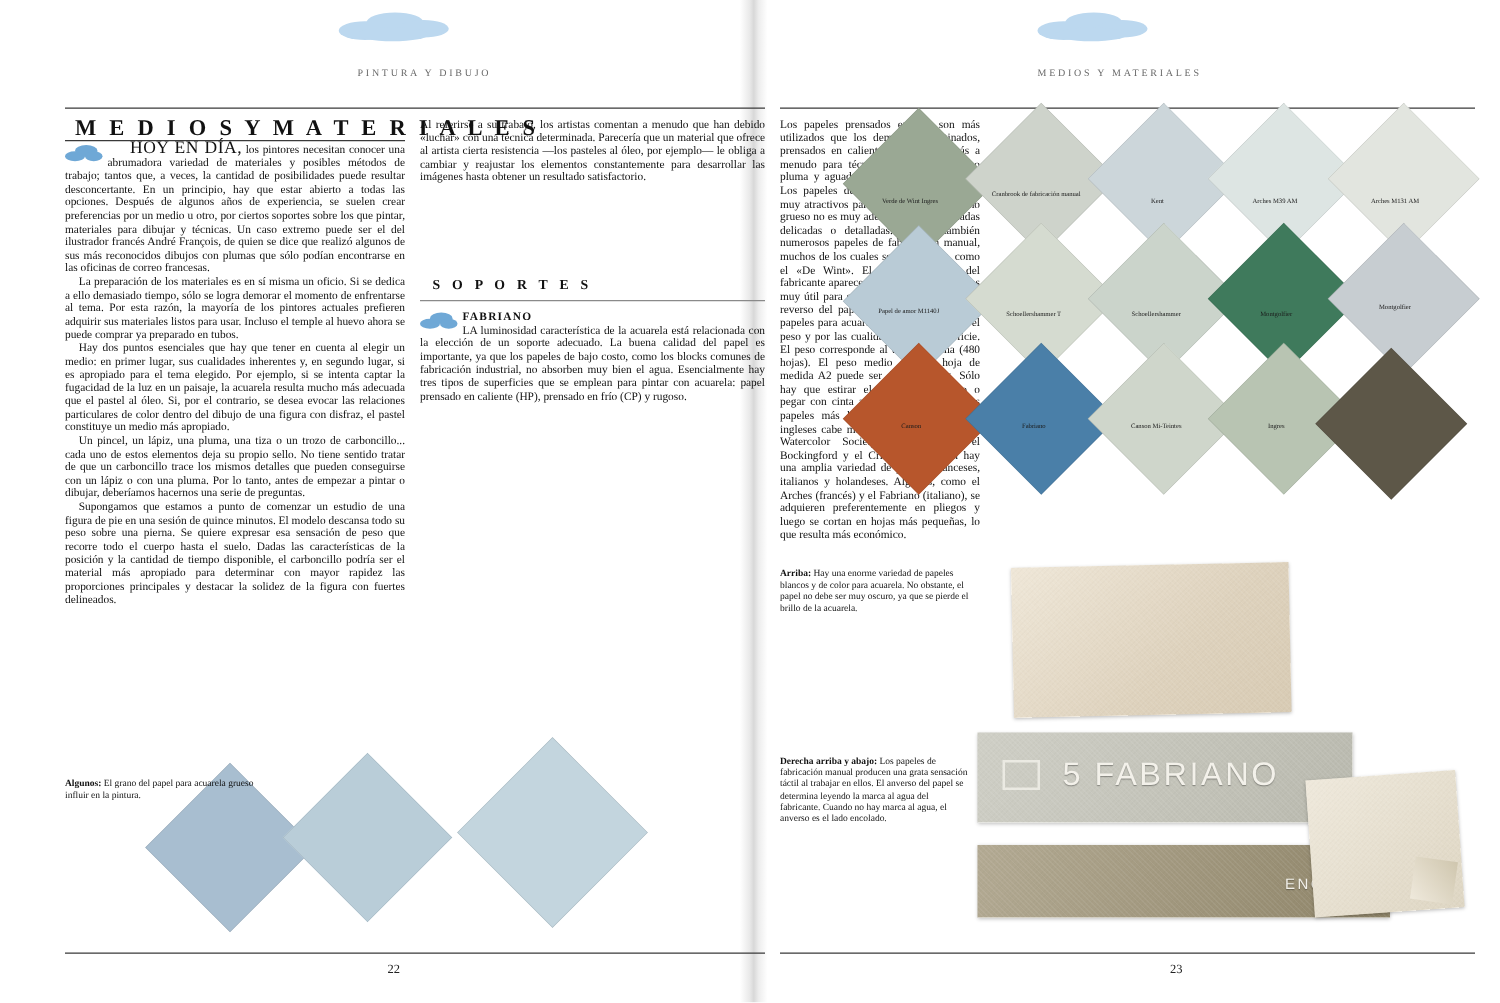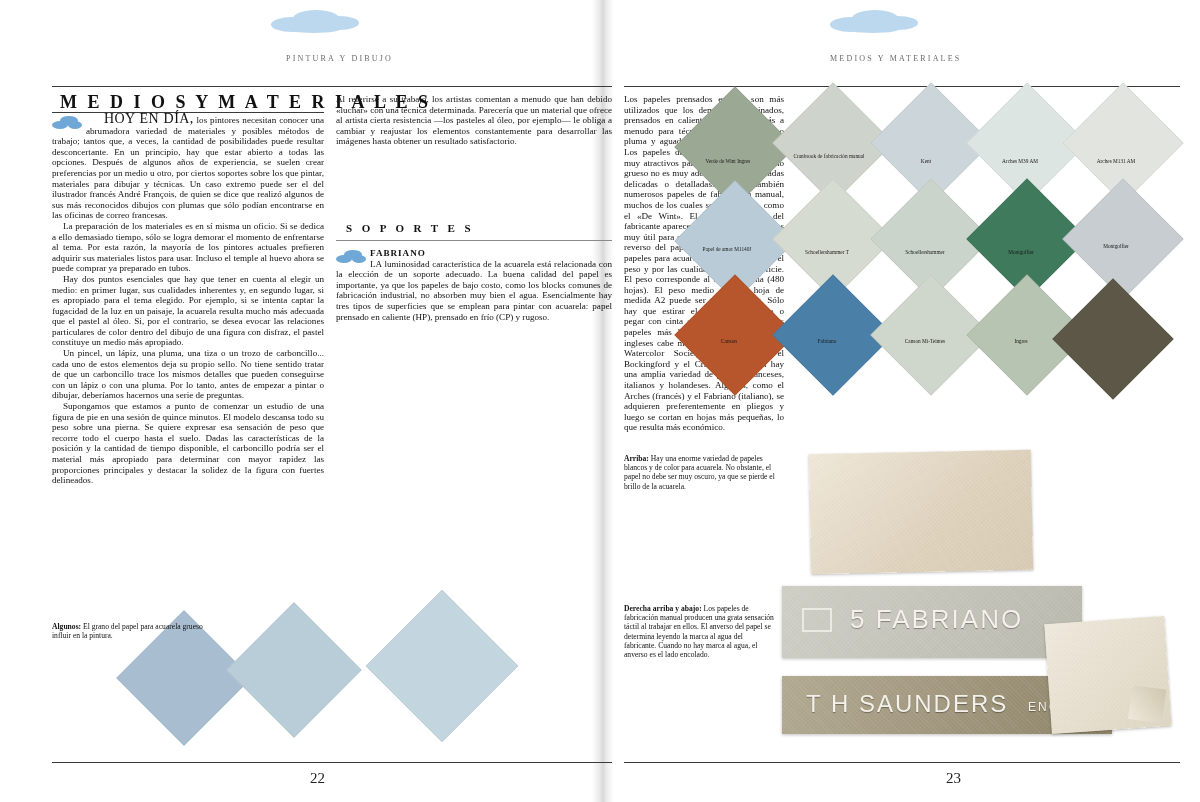--- a/index.html
+++ b/index.html
@@ -31,21 +31,21 @@
   .rule.thin{height:1px;background:#8a8a8a;}
 
   
   .secthead{position:absolute;font-family:"Liberation Serif",serif;font-weight:bold;letter-spacing:3px;font-size:18px;color:#111;}
   .col{position:absolute;font-size:9.1px;line-height:10.6px;text-align:justify;color:#111;}
   .col p{margin:0;text-indent:11px;}
   .col p.first{text-indent:0;}
   .smallcap{font-variant:small-caps;font-size:14px;letter-spacing:.4px;padding-left:18px;}
   .caption{position:absolute;font-size:7.6px;line-height:9.2px;color:#111;}
   .caption .lead{font-weight:bold;}
-  .folio{position:absolute;font-size:15px;color:#222;}
+  .folio{position:absolute;font-size:10px;color:#222;}
 
   
   .dia{position:absolute;transform:rotate(45deg);box-shadow:0 0 0 0.5px rgba(0,0,0,.12) inset;}
   .dialabel{position:absolute;font-size:5.3px;line-height:6px;color:#1b1b1b;text-align:center;width:78px;}
 
   
   .photo{position:absolute;}
   .paperA{background:linear-gradient(135deg,#efe7d8,#ded2bd 60%,#d8cbb4);}
   .paperB{background:linear-gradient(120deg,#cfcfc6,#b9b9ae);}
   .paperC{background:linear-gradient(110deg,#b3aa93,#8e8468);}
@@ -192,26 +192,25 @@
     </div>
 
     <div class="photo paperB" style="left:182px;top:586px;width:300px;height:72px;box-shadow:0 1px 3px rgba(0,0,0,.25);">
       <div class="noise"></div>
       <div class="brandtxt" style="left:56px;top:18px;font-size:26px;margin-left:12px;">5  FABRIANO</div>
       <div style="position:absolute;left:20px;top:22px;width:26px;height:20px;border:2px solid #f0eee7;opacity:.85;"></div>
     </div>
 
     <div class="photo paperC" style="left:182px;top:676px;width:330px;height:58px;box-shadow:0 1px 3px rgba(0,0,0,.25);">
       <div class="noise"></div>
-      <div class="brandtxt" style="left:24px;top:14px;font-size:24px;">T H  SAUNDERS</div>
       <div class="brandtxt" style="left:246px;top:24px;font-size:12px;">ENGLAND</div>
     </div>
 
     <div class="photo" style="left:448px;top:620px;width:120px;height:110px;background:linear-gradient(135deg,#efe9dc,#ded6c3);transform:rotate(-4deg);box-shadow:0 1px 3px rgba(0,0,0,.25);">
       <div class="noise"></div>
       <div style="position:absolute;right:6px;bottom:6px;width:34px;height:34px;background:linear-gradient(225deg,#cfc6ae,#efe9dc);transform:rotate(12deg);"></div>
     </div>
 
     <div class="rule" style="left:24px;top:762px;width:556px;"></div>
-    <div class="folio" style="left:346px;top:770px;">23</div>
+    <div class="folio" style="left:336px;top:770px;">23</div>
   </div>
 
 </div>
 
 </body></html>

